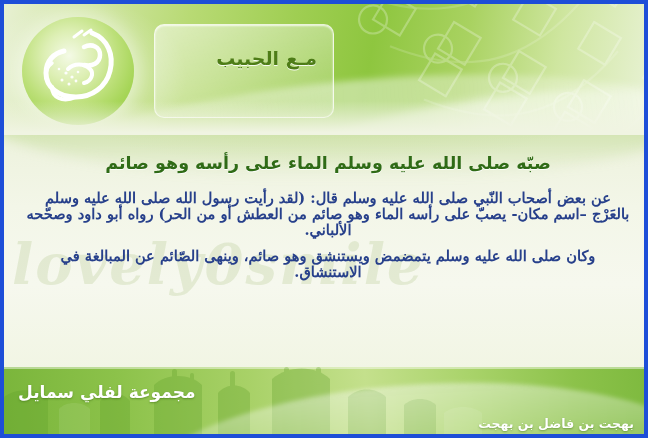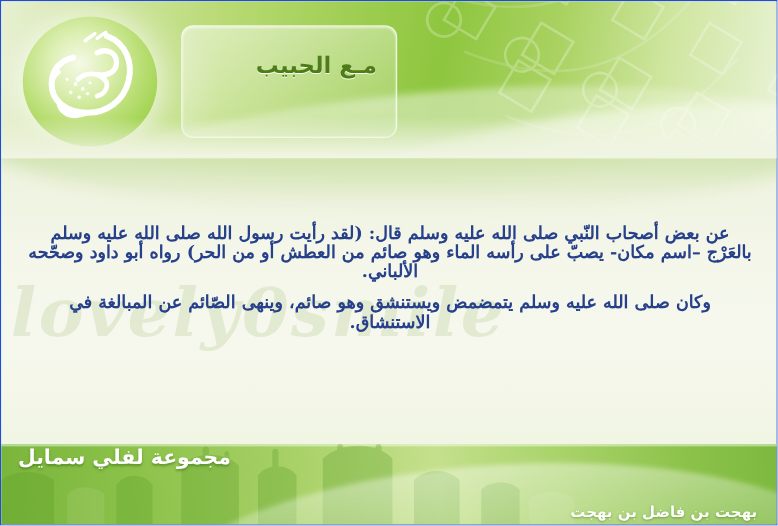--- a/index.html
+++ b/index.html
@@ -6,21 +6,21 @@
     margin: 0;
     padding: 0;
     background: #ffffff;
   }
   #card {
     position: relative;
     width: 648px;
     height: 438px;
     overflow: hidden;
     box-sizing: border-box;
-    border: 1px solid #1d4ed8;
+    border: 4px solid #1d4ed8;
     background: #f2f5e4;
     font-family: "DejaVu Sans", "Liberation Sans", sans-serif;
   }
 
   
   #header {
     position: absolute;
     left: 0; top: 0;
     width: 648px;
     height: 131px;
@@ -191,21 +191,21 @@
     transform: rotate(-3deg);
     filter: blur(2px);
   }
   #footer .topline {
     position: absolute;
     left: 0; top: 0; width: 100%; height: 2px;
     background: rgba(255,255,255,0.45);
   }
   #brand {
     position: absolute;
-    left: 14px; top: 3px;
+    left: 14px; top: 16px;
     width: 210px;
   }
   #brand .brand-ar {
     direction: rtl;
     text-align: left;
     color: #ffffff;
     font-size: 17px;
     font-weight: bold;
     letter-spacing: 0.5px;
     text-shadow: 0 1px 2px rgba(60,110,20,0.55);
@@ -299,20 +299,21 @@
       <div class="line l1">مـع الحبيب</div>
     </div>
 
     <div class="bottomfade"></div>
   </div>
 
   <div id="body-area">
     <div class="topcurve"></div>
     <div id="watermark">lovely0smile</div>
 
+    <div id="headline">صبّه صلى الله عليه وسلم الماء على رأسه وهو صائم</div>
 
     <div id="passage">
       <p class="para">عن بعض أصحاب النّبي صلى الله عليه وسلم قال: (لقد رأيت رسول الله صلى الله عليه وسلم بالعَرْج –اسم مكان- يصبّ على رأسه الماء وهو صائم من العطش أو من الحر) رواه أبو داود وصحّحه الألباني.</p>
       <p class="para">وكان صلى الله عليه وسلم يتمضمض ويستنشق وهو صائم، وينهى الصّائم عن المبالغة في الاستنشاق.</p>
     </div>
   </div>
 
   <div id="footer">
     <div class="topline"></div>
 

